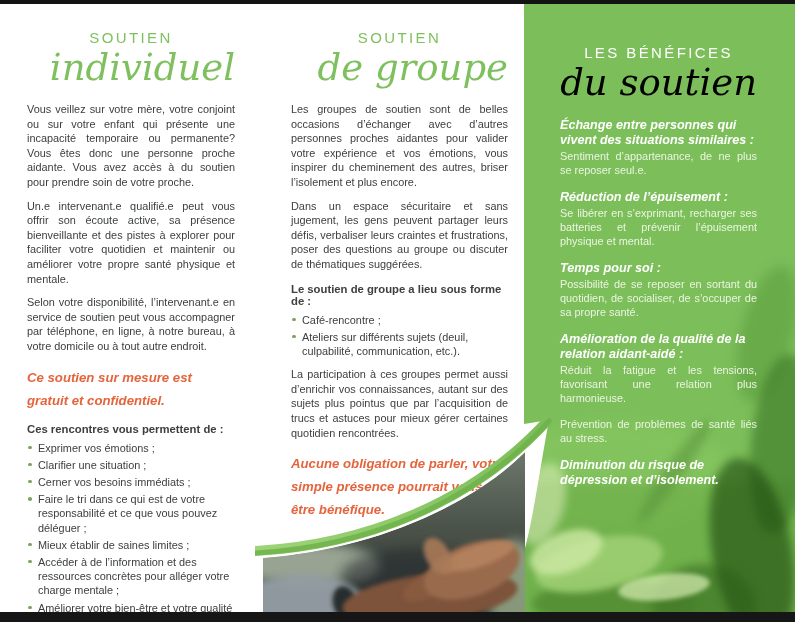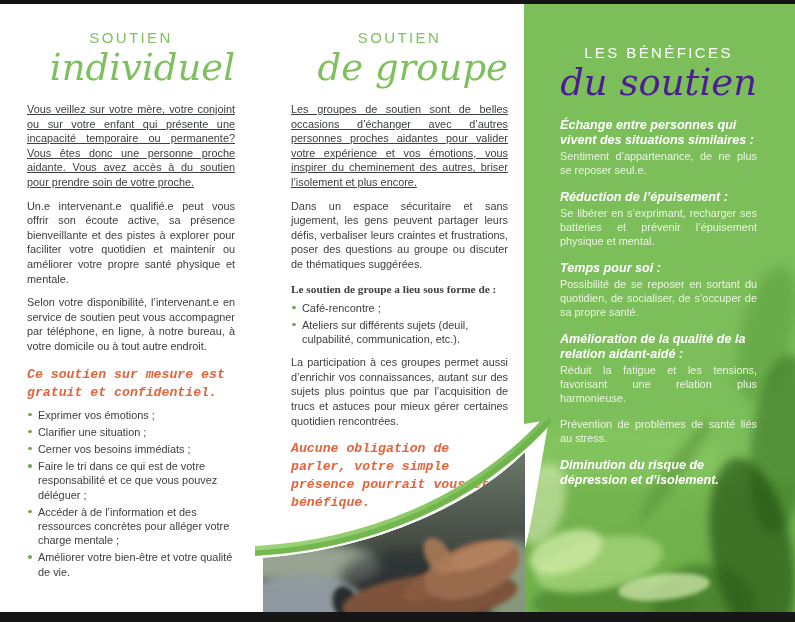--- a/index.html
+++ b/index.html
@@ -19,69 +19,71 @@
     color:#7fc05e;font-weight:400;
   }
   .script{
     text-align:right;font-family:"DejaVu Serif",serif;font-style:italic;
     font-size:37px;line-height:42px;color:#7fc05e;margin-top:1px;font-weight:400;
   }
   .body{
     font-size:10.9px;line-height:14.6px;color:#3e4040;text-align:justify;
     margin:9px 0 0 0;
   }
-  .body.first{margin-top:13px;text-decoration:underline;}
+  .body.first{margin-top:13px;}
   .highlight{
     color:#e4643c;font-style:italic;font-weight:600;font-size:13.2px;
-    line-height:18px;margin:12px 0 0 0;font-family:Liberation Mono, monospace;
-  }
-  .list-title{font-weight:700;font-size:11.3px;color:#3e4040;margin:11px 0 0 0;font-family:Liberation Serif, serif;}
+    line-height:23px;margin:12px 0 0 0;
+  }
+  .list-title{font-weight:700;font-size:11.3px;color:#3e4040;margin:11px 0 0 0;}
   .bullets{list-style:none;margin:6px 0 0 0;padding:0;}
   .bullets li{
     position:relative;padding-left:11px;font-size:10.9px;line-height:14.2px;
     color:#3e4040;margin-top:3px;
   }
   .bullets li::before{
     content:"";position:absolute;left:1px;top:5px;width:3.5px;height:3.5px;
     border-radius:50%;background:#7fa45e;
   }
 
   .panel{
     position:absolute;left:524px;top:4px;width:271px;height:608px;
     background:#7cbe5a;overflow:hidden;
   }
   .panel-deco{position:absolute;left:0;top:0;width:271px;height:608px;z-index:1;}
   .panel-content{position:relative;z-index:2;padding:0 38px 0 36px;margin-top:40px;}
   .panel .eyebrow{color:#ffffff;margin-top:24px;}
-  .panel .script{color:#4c1d95;}
+  .panel .script{color:#000000;}
   .b-item{margin-top:12px;}
   .b-item.first{margin-top:14px;}
   .b-title{color:#ffffff;font-weight:700;font-style:italic;font-size:12.6px;line-height:15.2px;}
   .b-text{color:#eaf5e0;font-size:10.9px;line-height:13.9px;text-align:justify;margin-top:2px;}
 
   .photo-svg{position:absolute;left:255px;top:405px;width:300px;height:217px;z-index:5;pointer-events:none;}
 </style>
 </head>
 <body>
 
 <div class="page">
   <div class="topbar"></div>
 
   <section class="col col-left">
     <div class="eyebrow">SOUTIEN</div>
     <div class="script">individuel</div>
     <p class="body first">Vous veillez sur votre mère, votre conjoint ou sur votre enfant qui présente une incapacité temporaire ou permanente? Vous êtes donc une personne proche aidante. Vous avez accès à du soutien pour prendre soin de votre proche.</p>
     <p class="body">Un.e intervenant.e qualifié.e peut vous offrir son écoute active, sa présence bienveillante et des pistes à explorer pour faciliter votre quotidien et maintenir ou améliorer votre propre santé physique et mentale.</p>
     <p class="body">Selon votre disponibilité, l’intervenant.e en service de soutien peut vous accompagner par téléphone, en ligne, à notre bureau, à votre domicile ou à tout autre endroit.</p>
     <p class="highlight">Ce soutien sur mesure est gratuit et confidentiel.</p>
+    <p class="list-title">Ces rencontres vous permettent de :</p>
     <ul class="bullets">
       <li>Exprimer vos émotions ;</li>
       <li>Clarifier une situation ;</li>
       <li>Cerner vos besoins immédiats ;</li>
       <li>Faire le tri dans ce qui est de votre responsabilité et ce que vous pouvez déléguer ;</li>
+      <li>Mieux établir de saines limites ;</li>
       <li>Accéder à de l’information et des ressources concrètes pour alléger votre charge mentale ;</li>
       <li>Améliorer votre bien-être et votre qualité de vie.</li>
     </ul>
   </section>
 
   <section class="col col-mid">
     <div class="eyebrow">SOUTIEN</div>
     <div class="script">de groupe</div>
     <p class="body first">Les groupes de soutien sont de belles occasions d’échanger avec d’autres personnes proches aidantes pour valider votre expérience et vos émotions, vous inspirer du cheminement des autres, briser l’isolement et plus encore.</p>
     <p class="body">Dans un espace sécuritaire et sans jugement, les gens peuvent partager leurs défis, verbaliser leurs craintes et frustrations, poser des questions au groupe ou discuter de thématiques suggérées.</p>

